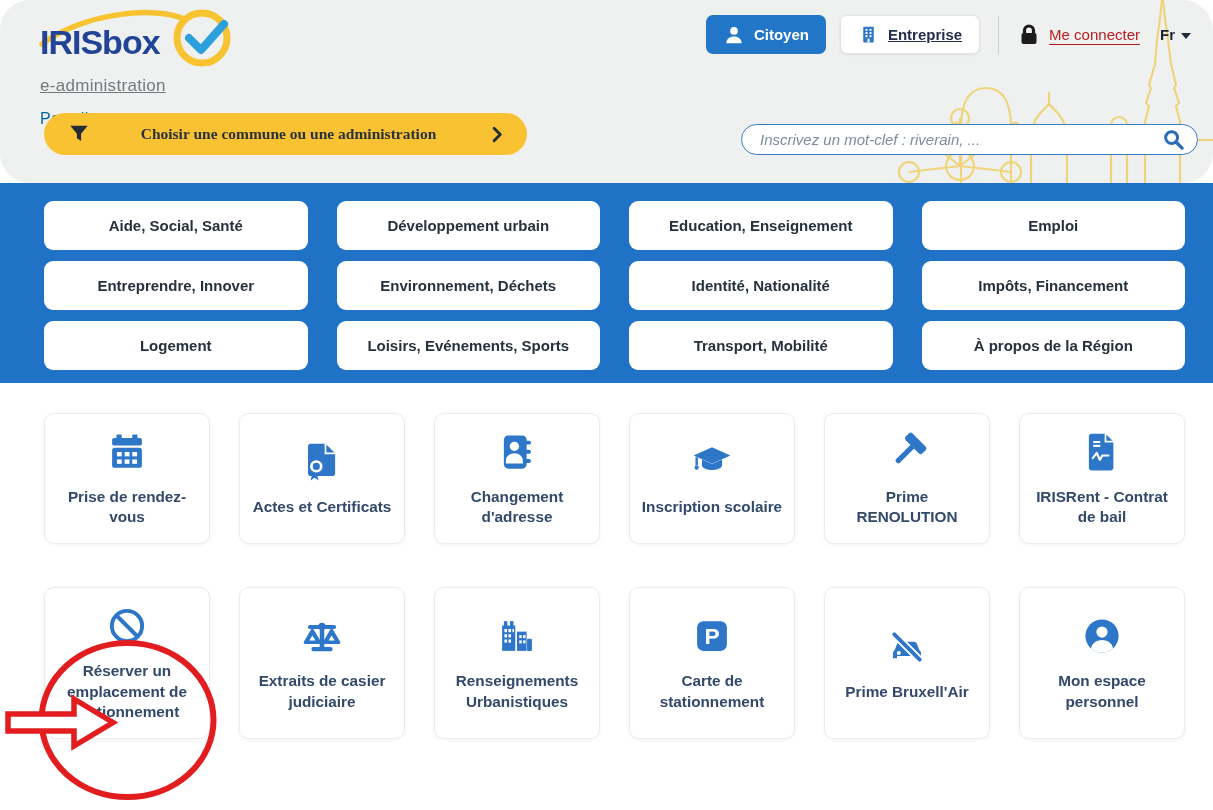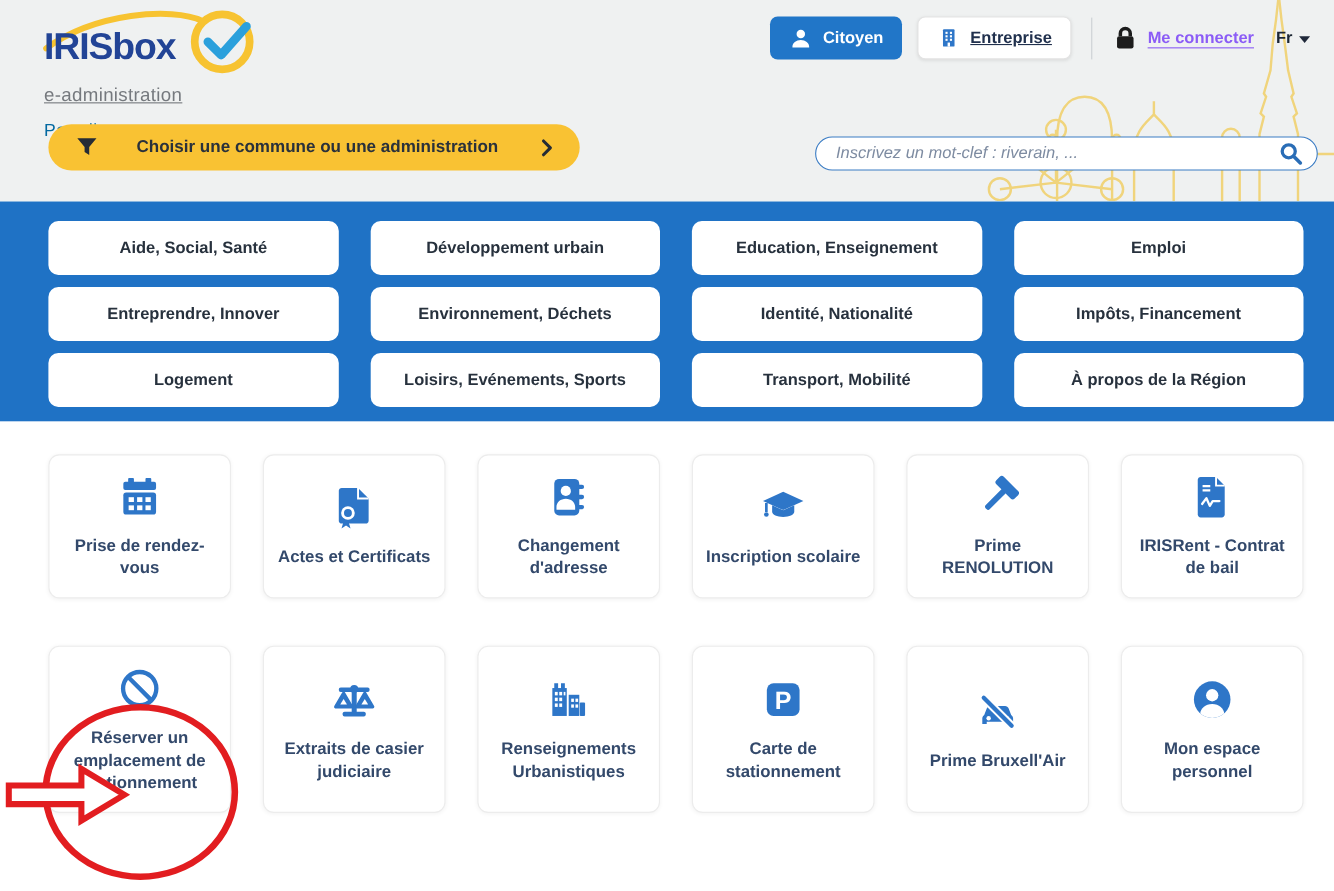--- a/index.html
+++ b/index.html
@@ -1,40 +1,40 @@
 <!DOCTYPE html>
 <html><head>
 <meta charset="utf-8">
 <style>
   * { margin:0; padding:0; box-sizing:border-box; }
   body { font-family:"Liberation Sans", sans-serif; background:#fff; }
   .page { position:relative; width:1213px; height:810px; overflow:hidden; background:#fff; }
 
   
-  .header { position:relative; height:183px; background:#eff1f1; overflow:hidden; }
+  .header { position:relative; height:183px; background:#eff1f1; overflow:hidden;border-radius:30px; }
   .skyline { position:absolute; right:0; top:0; z-index:0; pointer-events:none; }
   .logo-block { position:absolute; left:38px; top:6px; z-index:2; }
   .logo-sub { color:#75797e; font-size:17px; margin:2px 0 14px 2px; letter-spacing:.3px;text-decoration:underline; }
   .logo-byline { color:#0369a1; font-size:16px; margin:3px 0 0 2px; letter-spacing:.4px; }
 
   .account-bar { position:absolute; top:15px; right:22px; display:flex; align-items:center; gap:14px; z-index:2;margin-left:41px; }
   .btn-profile { display:flex; align-items:center; gap:9px; height:39px; padding:0 17px;
                  border-radius:7px; font-size:15px; font-weight:700; cursor:pointer; border:none; }
   .btn-citoyen { background:#2176c8; color:#fff; }
   .btn-entreprise { background:#fff; color:#20304d; border:1px solid #e3e3e3; box-shadow:0 1px 3px rgba(0,0,0,.08);text-decoration:underline; }
   .vdivider { width:1px; height:38px; background:#cbcfd3; margin:0 4px; }
   .login-link { display:flex; align-items:center; gap:8px; cursor:pointer; }
-  .login-link span { font-size:15px; font-weight:700; color:#8b5cf6; text-decoration:underline; text-underline-offset:4px; }
+  .login-link span { font-size:15px; font-weight:400; color:#b91c1c; text-decoration:underline; text-underline-offset:4px; }
   .lang { display:flex; align-items:center; gap:6px; cursor:pointer; margin-left:6px; }
   .lang span { font-size:15px; font-weight:700; color:#1c2633; }
   .caret-down { width:0; height:0; border-left:5px solid transparent; border-right:5px solid transparent; border-top:6px solid #20293a; margin-top:2px; }
 
   .commune-btn { position:absolute; left:44px; top:113px; width:483px; height:42px; z-index:2;
                  background:#f9c233; border:none; border-radius:21px; display:flex; align-items:center;
-                 padding:0 20px 0 24px; cursor:pointer; }
+                 padding:0 20px 0 24px; cursor:pointer;font-family:Liberation Serif, serif; }
   .commune-btn .lbl { flex:1; text-align:center; font-size:15.5px; font-weight:600; color:#2a313b; }
   .search-wrap { position:absolute; right:15px; top:124px; width:457px; height:31px; z-index:2; }
   .search-wrap input { width:100%; height:100%; border:1.6px solid #3a7cc4; border-radius:16px;
                        padding:0 44px 0 18px; font-size:15px; font-style:italic; color:#44546a;
                        background:#fff; outline:none; font-family:"Liberation Sans", sans-serif; }
   .search-wrap input::placeholder { color:#7d8ba1; }
   .search-icon { position:absolute; right:13px; top:4px; cursor:pointer; }
 
   
   .cat-band { background:#1f72c5; height:200px; padding:18px 28px 13px 44px;

